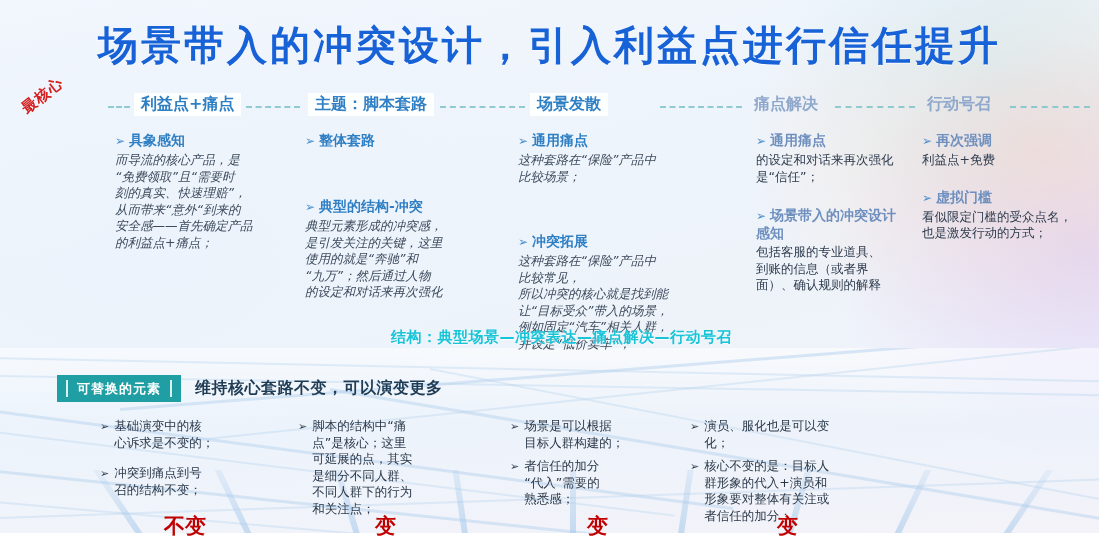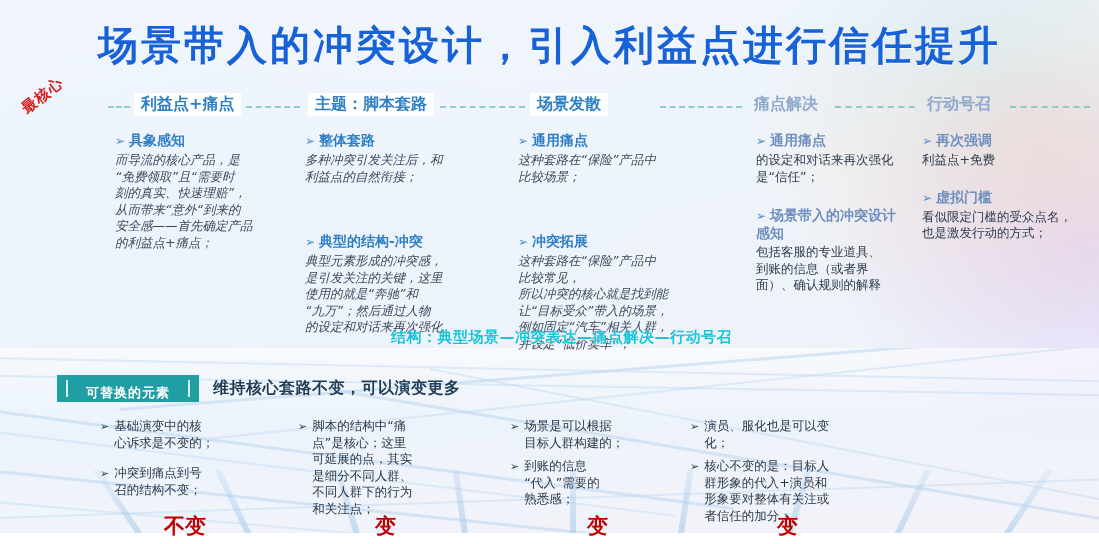--- a/index.html
+++ b/index.html
@@ -75,21 +75,21 @@
     position:absolute;left:0;top:328px;width:1099px;text-align:center;
     font-size:15px;font-weight:bold;color:#17c4d8;letter-spacing:.5px;
     font-family:"DejaVu Sans","Liberation Sans",sans-serif;
     text-shadow:0 1px 1px rgba(255,255,255,.8);
     padding-left:12px;
   }
 
   
   .banner{position:absolute;left:57px;top:375px;height:27px;display:flex;align-items:center;}
   .badge{
-    height:27px;width:142px;background:#1f9fa4;display:flex;align-items:flex-end;justify-content:center;
+    height:27px;width:124px;background:#1f9fa4;display:flex;align-items:center;justify-content:center;
     position:relative;
   }
   .badge .btxt{color:#fff;font-size:13px;font-weight:bold;letter-spacing:1px;
     font-family:"DejaVu Sans","Liberation Sans",sans-serif;}
   .badge:before,.badge:after{content:"";position:absolute;top:5px;width:2px;height:17px;background:#d8f0f1;}
   .badge:before{left:9px;}
   .badge:after{right:9px;}
   .bannertxt{
     margin-left:14px;font-size:16px;font-weight:bold;color:#1f3c55;letter-spacing:.5px;
     font-family:"DejaVu Sans","Liberation Sans",sans-serif;
@@ -165,22 +165,20 @@
 刻的真实、快速理赔”，
 从而带来“意外“到来的
 安全感——首先确定产品
 的利益点+痛点；</div>
     </div>
   </div>
 
   <div class="tcol" id="tcol1" style="left:305px;width:180px;">
     <div class="blk">
       <div class="bhead"><span class="arw">➢</span><span>整体套路</span></div>
-      <div class="btext">多种冲突引发关注后，和
-利益点的自然衔接；</div>
     </div>
     <div class="blk" style="margin-top:48px;">
       <div class="bhead"><span class="arw">➢</span><span>典型的结构-冲突</span></div>
       <div class="btext">典型元素形成的冲突感，
 是引发关注的关键，这里
 使用的就是“奔驰”和
 “九万”；然后通过人物
 的设定和对话来再次强化</div>
     </div>
   </div>
@@ -266,21 +264,21 @@
   <div class="bfoot" style="left:298px;width:175px;">变</div>
 
   <div class="bcol" id="bcol2" style="left:510px;width:175px;">
     <div class="bitem">
         <span class="arw">➢</span>
         <span class="bt">场景是可以根据
 目标人群构建的；</span>
       </div>
     <div class="bitem">
         <span class="arw">➢</span>
-        <span class="bt">到账的信息
+        <span class="bt">者信任的加分
   “代入”需要的
 熟悉感；</span>
       </div>
   </div>
   <div class="bfoot" style="left:510px;width:175px;">变</div>
 
   <div class="bcol" id="bcol3" style="left:690px;width:195px;">
     <div class="bitem">
         <span class="arw">➢</span>
         <span class="bt">演员、服化也是可以变

